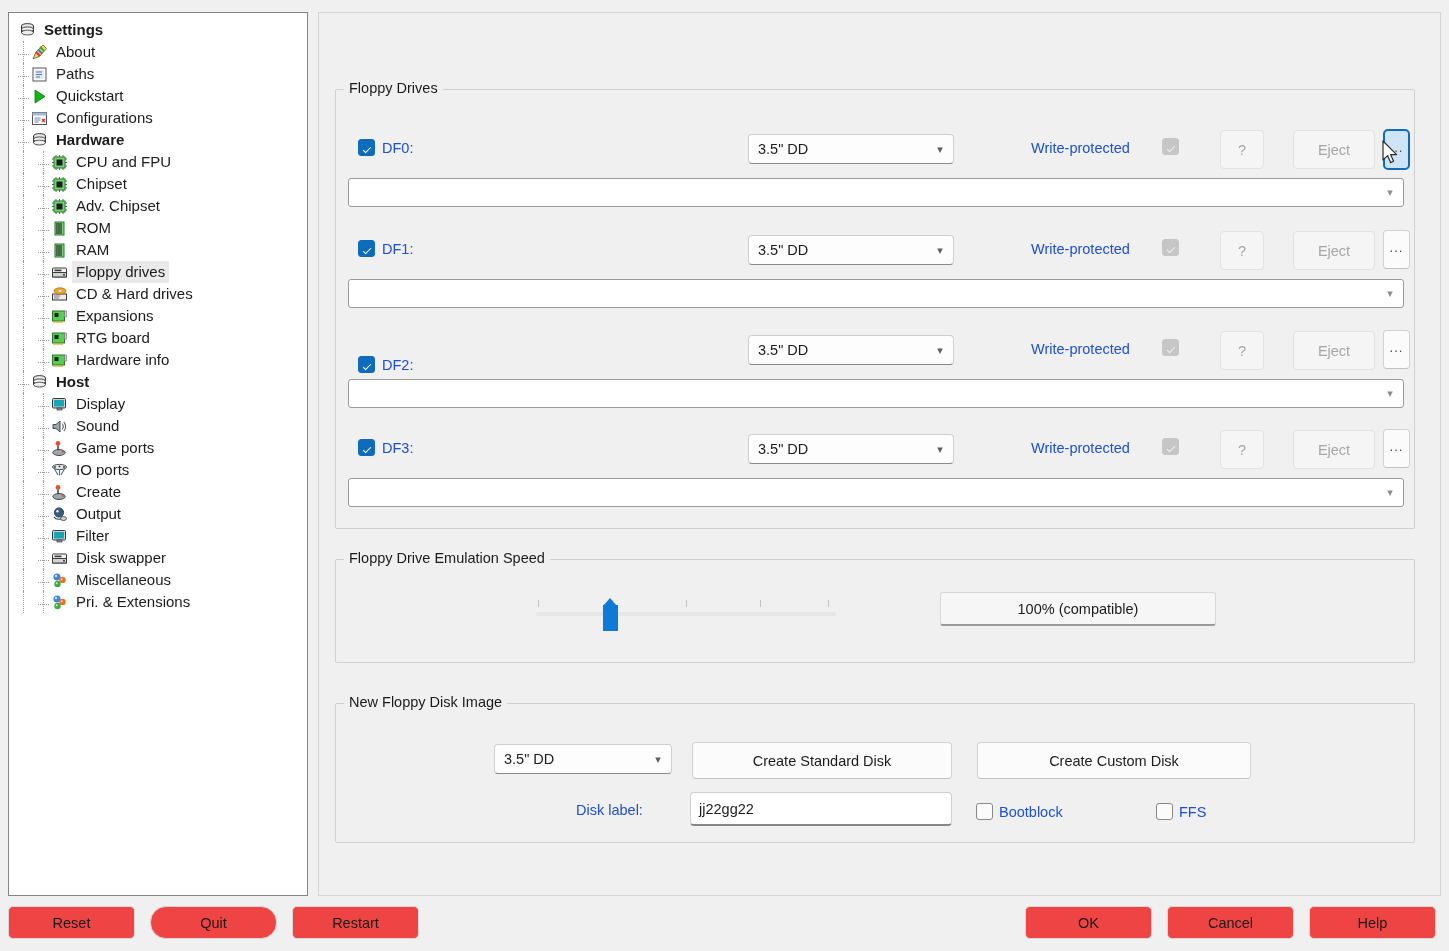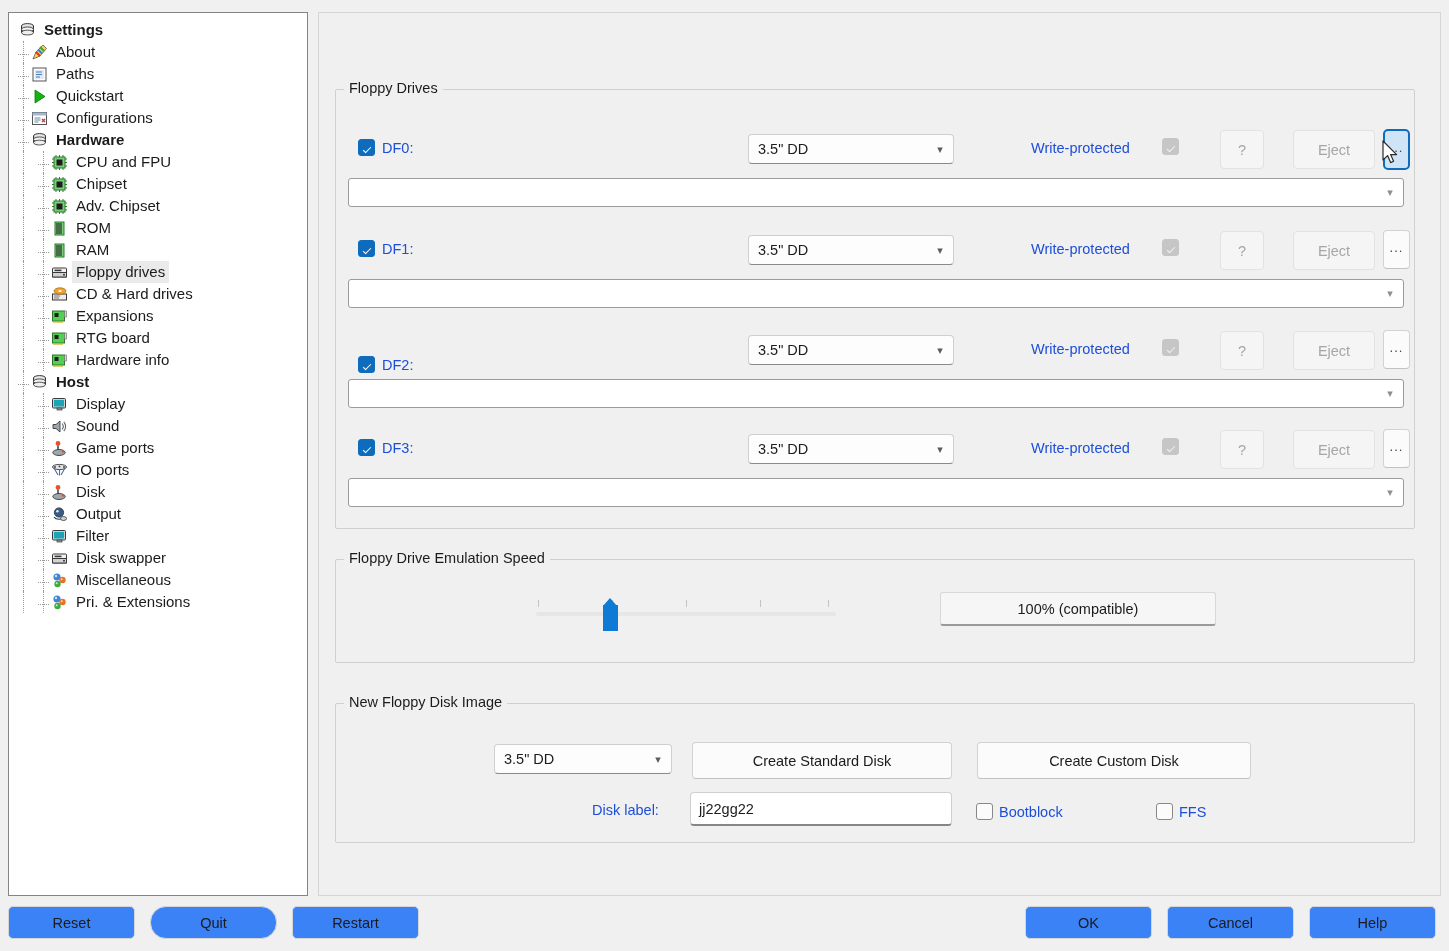--- a/index.html
+++ b/index.html
@@ -126,21 +126,21 @@
     font-size:14.5px;color:#1b1b1b;
   }
   .readonlybtn{
     position:absolute;box-sizing:border-box;background:#f6f6f6;
     border:1px solid #d8d8d8;border-bottom:2px solid #9a9a9a;border-radius:3px;
     display:flex;align-items:center;justify-content:center;font-size:14.5px;
   }
   
   .bbtn{
     position:absolute;box-sizing:border-box;height:33px;
-    background:#3b82f6;border:1px solid #d6d6d6;border-radius:5px;
+    background:#ef4444;border:1px solid #d6d6d6;border-radius:5px;
     display:flex;align-items:center;justify-content:center;font-size:14.5px;
     color:#1b1b1b;cursor:default;
   }
   
   #cursor{position:absolute;left:1382px;top:140px;width:18px;height:26px;}
 </style>
 </head>
 <body>
 
 <div id="tree-panel">
@@ -402,21 +402,21 @@
           <span>
             <span class="dots-v"></span>
             <span class="dots-v2"></span>
           </span>
           <span class="tico"><span class="dots-h"></span><svg width="17" height="17" viewBox="0 0 17 17">
               <circle cx="7" cy="3.4" r="2.4" fill="#e8522b"></circle>
               <path d="M7 5.6v5" stroke="#4a4a4a" stroke-width="1.6"></path>
               <ellipse cx="8" cy="12.5" rx="6.2" ry="3" fill="#9aa6b0" stroke="#3a3a3a" stroke-width="0.9"></ellipse>
               <circle cx="12" cy="11.5" r="1.2" fill="#e8522b"></circle>
             </svg></span>
-          <span class="tlabel">Disk</span>
+          <span class="tlabel">Create</span>
         </div>
         <div class="tnode ind2">
           <span>
             <span class="dots-v"></span>
             <span class="dots-v2"></span>
           </span>
           <span class="tico"><span class="dots-h"></span><svg width="17" height="17" viewBox="0 0 17 17">
               <circle cx="8" cy="6.5" r="4.6" fill="#3b5c80" stroke="#22384f" stroke-width="0.9"></circle>
               <circle cx="6.4" cy="5.2" r="1.3" fill="#dfe8f2"></circle>
               <path d="M3 11c2 3 8 3 10 0" stroke="#22384f" stroke-width="1.2" fill="none"></path>
@@ -618,21 +618,21 @@
     </div>
 
     <div class="btn" style="left:356px;top:38px;width:260px;height:37px;">
       <span>Create Standard Disk</span>
     </div>
 
     <div class="btn" style="left:641px;top:38px;width:274px;height:37px;">
       <span>Create Custom Disk</span>
     </div>
 
-    <span class="lbl" style="left:256px;top:98px;">Disk label:</span>
+    <span class="lbl" style="left:240px;top:98px;">Disk label:</span>
 
     <div class="tinput" style="left:354px;top:88px;width:262px;height:34px;">
       <span>jj22gg22</span>
     </div>
 
     <div style="position:absolute;left:640px;top:99px;display:flex;align-items:center;">
       <span class="cbx off" id="cb-bootblock"></span>
       <span class="lbl" style="position:static;margin-left:6px;">Bootblock</span>
     </div>
 

